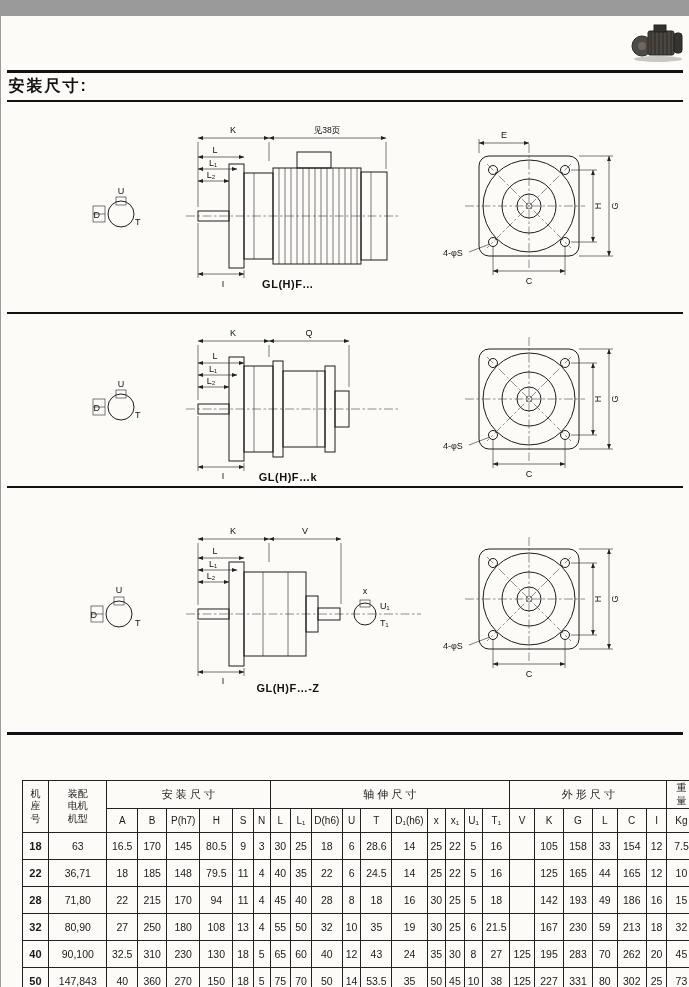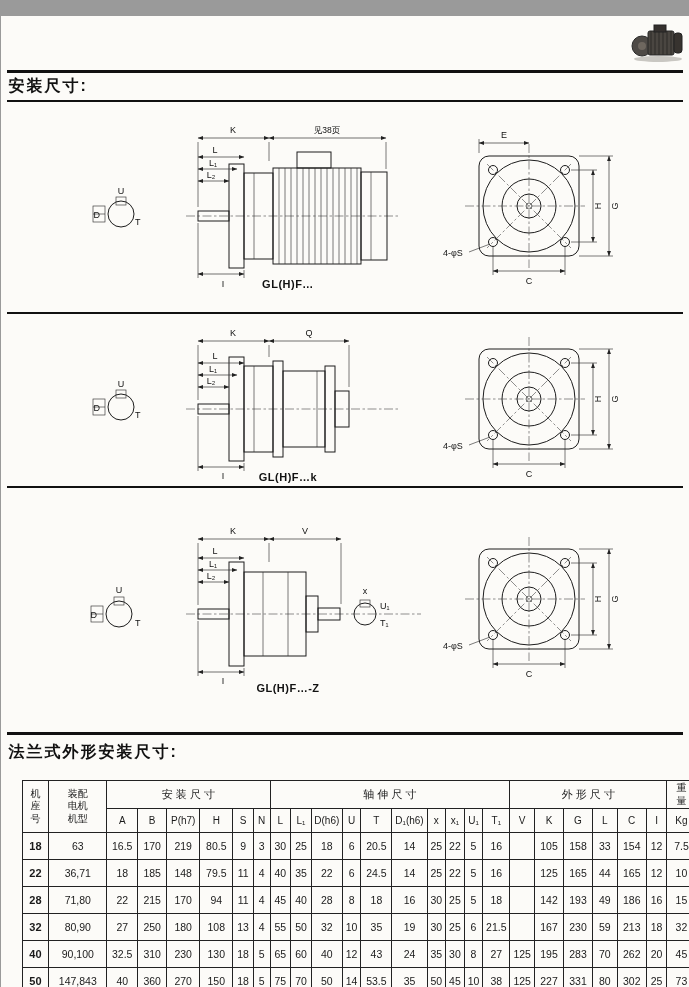--- a/index.html
+++ b/index.html
@@ -294,21 +294,20 @@
       <line x1="492" y1="146" x2="492" y2="174" class="thin"></line>
       <line x1="564" y1="146" x2="564" y2="174" class="thin"></line>
       <line class="dl" x1="492" y1="170" x2="564" y2="170" marker-start="url(#arr3)" marker-end="url(#arr3)"></line>
       <text x="528" y="183" text-anchor="middle" class="dimtext">C</text>
       <line x1="468" y1="151" x2="489" y2="143" class="thin"></line>
       <text x="442" y="155" class="dimtext">4-φS</text>
     </g>
   </svg>
 
   <div class="rule" style="top:716px;height:3px"></div>
-  <div class="page-title" style="top:726px">法兰式外形安装尺寸:</div>
 
   <div class="tablewrap">
     <table>
       <colgroup>
         <col style="width:26px">
           <col style="width:56px">
         <col style="width:30px">
           <col style="width:28px">
           <col style="width:32px">
           <col style="width:32px">
@@ -366,29 +365,29 @@
             <th>I</th>
             <th>Kg</th>
           </tr>
       </thead>
       <tbody>
           <tr>
             <td class="frame-col">18</td>
             <td>63</td>
             <td>16.5</td>
             <td>170</td>
-            <td>219</td>
+            <td>145</td>
             <td>80.5</td>
             <td>9</td>
             <td>3</td>
             <td>30</td>
             <td>25</td>
             <td>18</td>
             <td>6</td>
-            <td>20.5</td>
+            <td>28.6</td>
             <td>14</td>
             <td>25</td>
             <td>22</td>
             <td>5</td>
             <td>16</td>
             <td></td>
             <td>105</td>
             <td>158</td>
             <td>33</td>
             <td>154</td>

